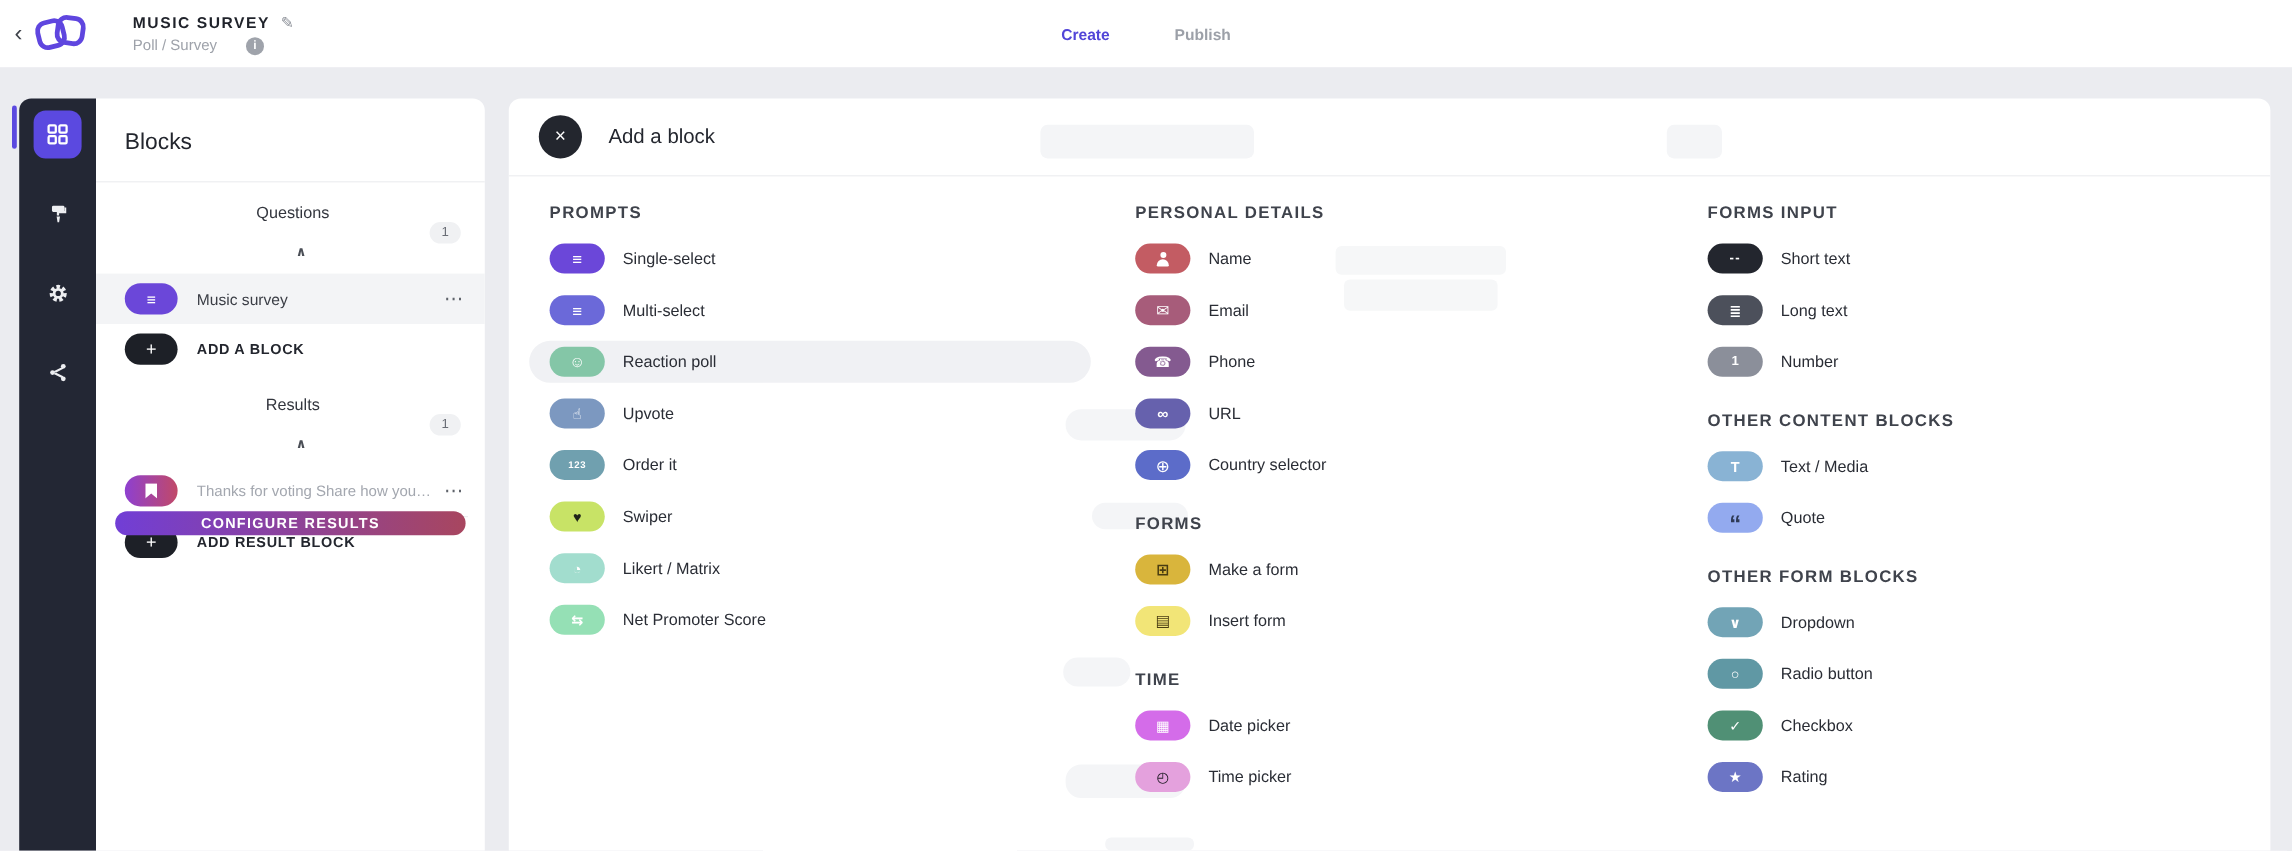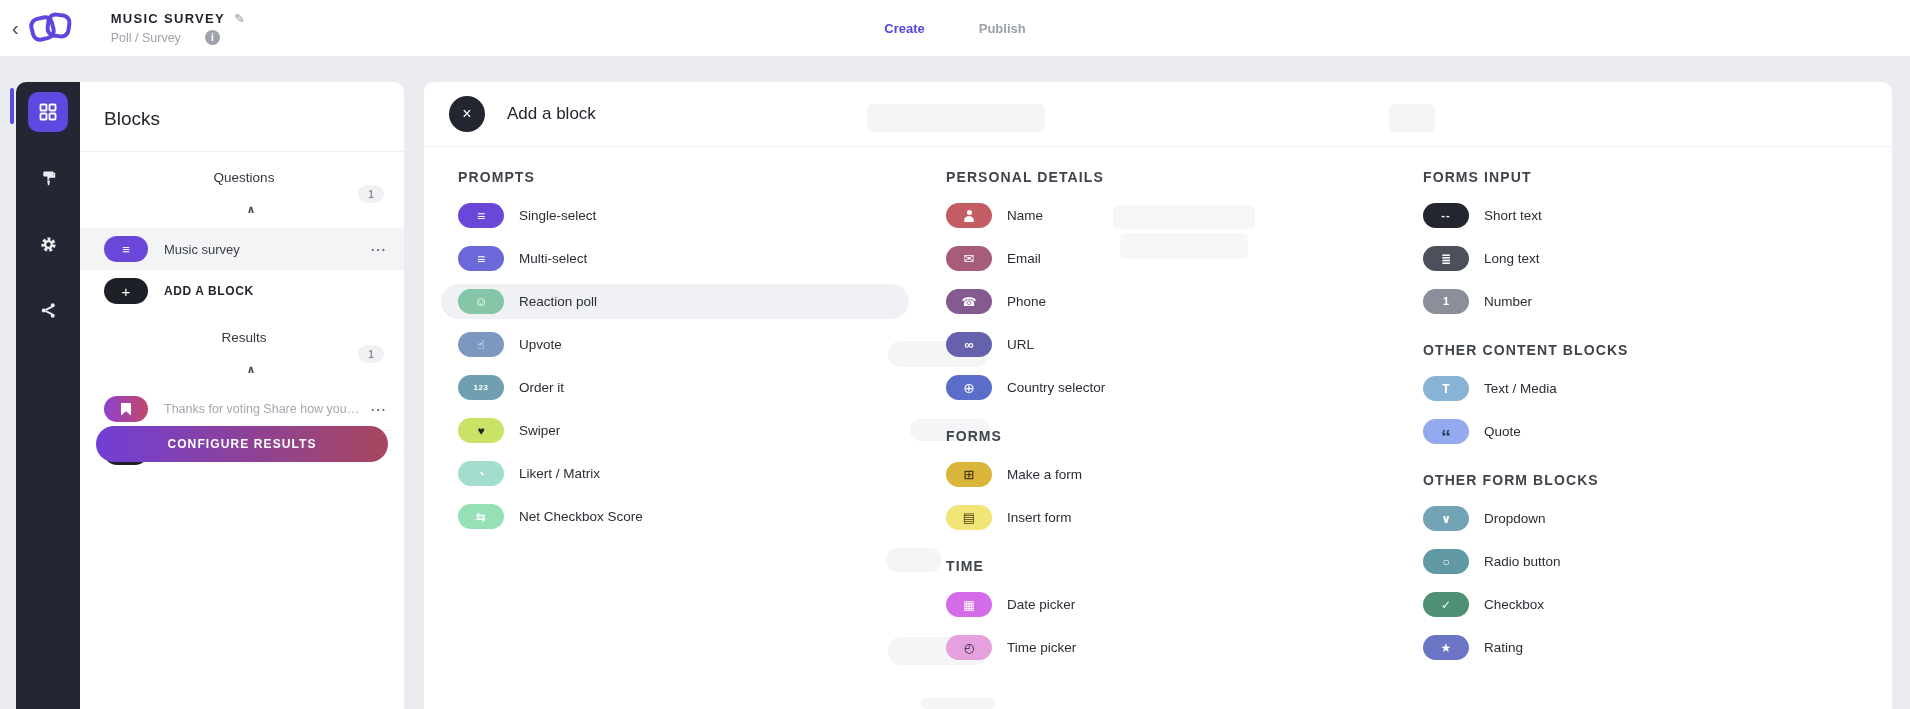--- a/index.html
+++ b/index.html
@@ -47,21 +47,21 @@
   .chev { margin-left:14px; color:#4A4E56; font-size:11px; font-weight:700; cursor:pointer; }
   .block-row { display:flex; align-items:center; height:42px; padding:0 18px 0 24px; cursor:pointer; }
   .block-row.selected { background:#F3F4F6; }
   .row-pill { width:44px; height:26px; border-radius:13px; display:flex; align-items:center; justify-content:center; color:#fff; flex:none; font-size:13px; }
   .row-label { margin-left:16px; font-size:13px; color:#3A3D45; flex:1; white-space:nowrap; overflow:hidden; text-overflow:ellipsis; }
   .row-label.muted { color:#A3A7AF; font-size:12.5px; }
   .row-label.addlbl { font-size:12px; font-weight:700; letter-spacing:0.6px; color:#23262E; }
   .row-dots { color:#5F636B; font-size:16px; margin-left:8px; cursor:pointer; }
   .pill-dark { background:#1D2027; font-size:15px; }
   .result-div { height:1px; background:#ECEDEF; margin-left:88px; margin-right:14px; }
-  .configure-btn { position:absolute; left:16px; right:16px; top:344px; height:36px; border:none; border-radius:18px; color:#fff; font-family:inherit; font-size:12px; font-weight:700; letter-spacing:1.1px; cursor:pointer; }
+  .configure-btn { position:absolute; left:16px; right:16px; top:344px; height:20px; border:none; border-radius:18px; color:#fff; font-family:inherit; font-size:12px; font-weight:700; letter-spacing:1.1px; cursor:pointer; }
   
   .modal { position:absolute; left:424px; top:82px; right:18px; bottom:0; background:#fff; border-radius:10px 10px 0 0; overflow:hidden; }
   .modal-head { height:64px; display:flex; align-items:center; padding-left:25px; }
   .close-btn { width:36px; height:36px; border-radius:50%; background:#23262E; color:#fff; border:none; font-size:16px; line-height:1; cursor:pointer; display:flex; align-items:center; justify-content:center; font-family:inherit; }
   .modal-title { margin-left:22px; font-size:17px; color:#24272F; }
   .ghost { position:absolute; background:#F4F5F7; z-index:0; }
   .g1 { left:443px; top:22px;  width:178px; height:28px; border-radius:6px; }
   .g2 { left:965px; top:22px;  width:46px;  height:28px; border-radius:6px; }
   .g3 { left:689px; top:123px; width:142px; height:24px; border-radius:5px; background:#F6F7F8; }
   .g4 { left:696px; top:151px; width:128px; height:26px; border-radius:5px; background:#F6F7F8; }
@@ -247,21 +247,21 @@
         <div class="menu-item">
           <span class="pill" style="background: rgb(162, 221, 206);">
             <span style="font-size: 12px; color: rgb(255, 255, 255); line-height: 1;">◔</span>
           </span>
           <span class="mi-label">Likert / Matrix</span>
         </div>
         <div class="menu-item">
           <span class="pill" style="background: rgb(149, 224, 181);">
             <span style="font-size: 12px; font-weight: 700; color: rgb(255, 255, 255); line-height: 1;">⇆</span>
           </span>
-          <span class="mi-label">Net Checkbox Score</span>
+          <span class="mi-label">Net Promoter Score</span>
         </div>
       </div>
     </div>
   <div class="col" id="col2">
       <div class="sec">
         <div class="sec-label">PERSONAL DETAILS</div>
         <div class="menu-item">
           <span class="pill" style="background: rgb(195, 92, 99);">
             <span class="ci-person" style="color: rgb(255, 255, 255);"></span>
           </span>

